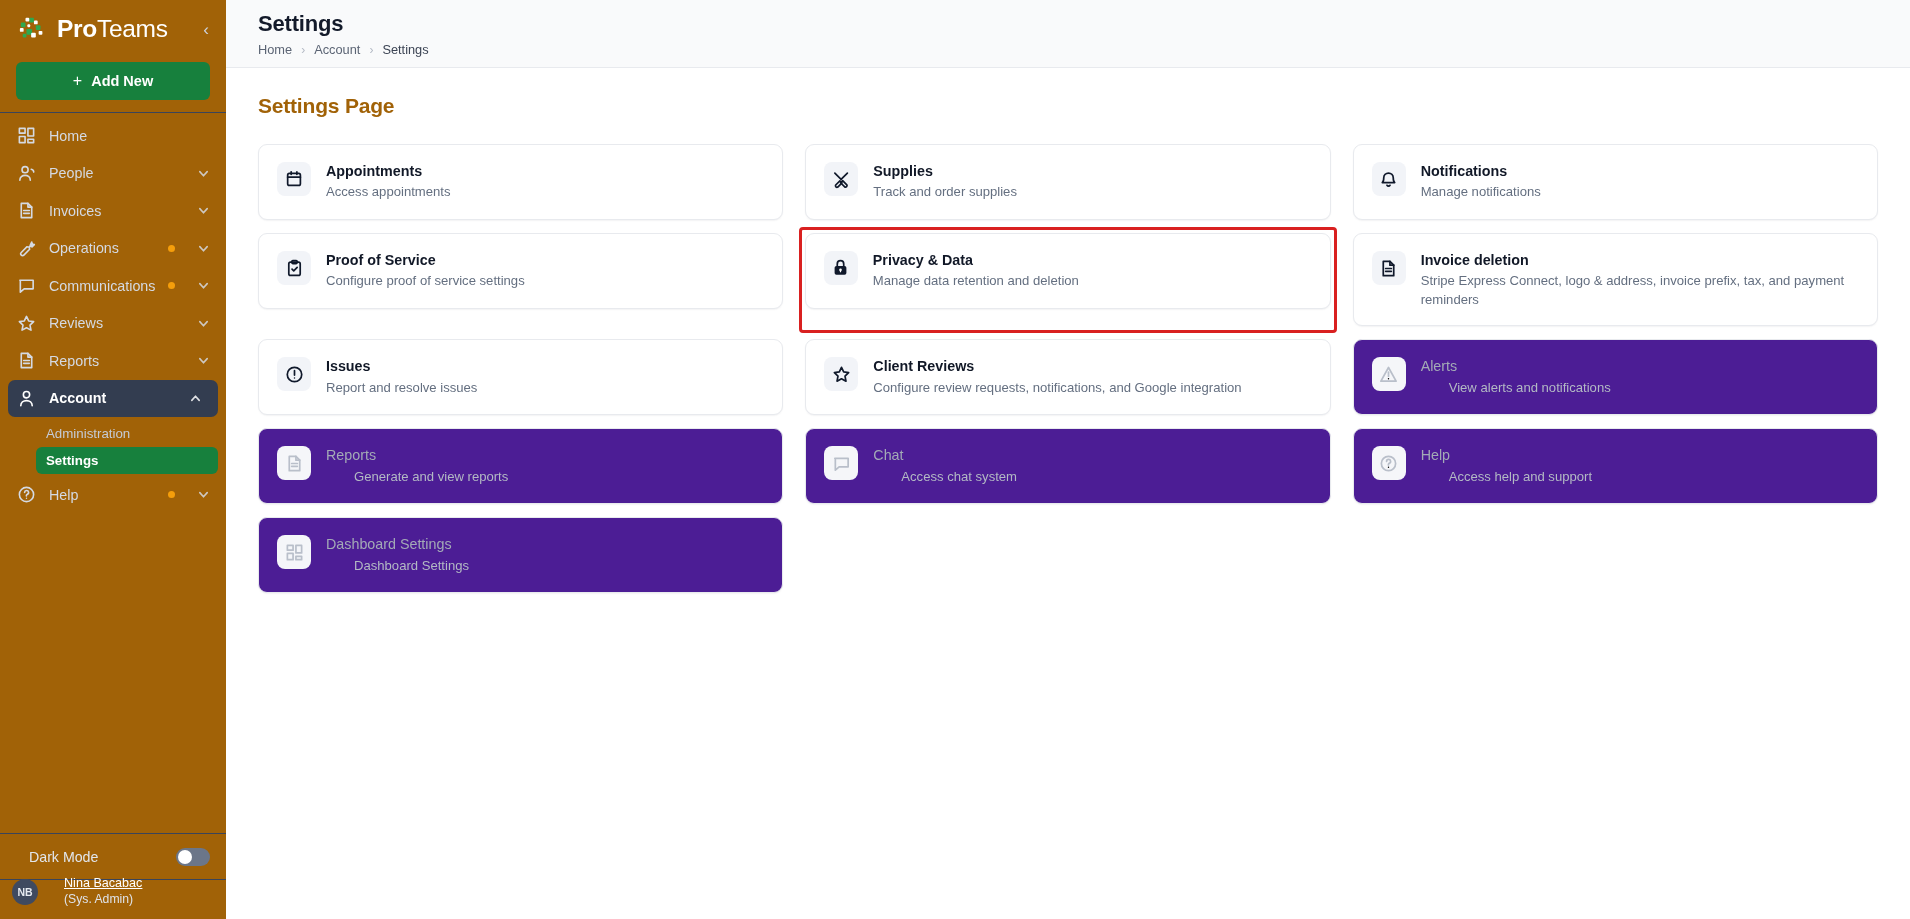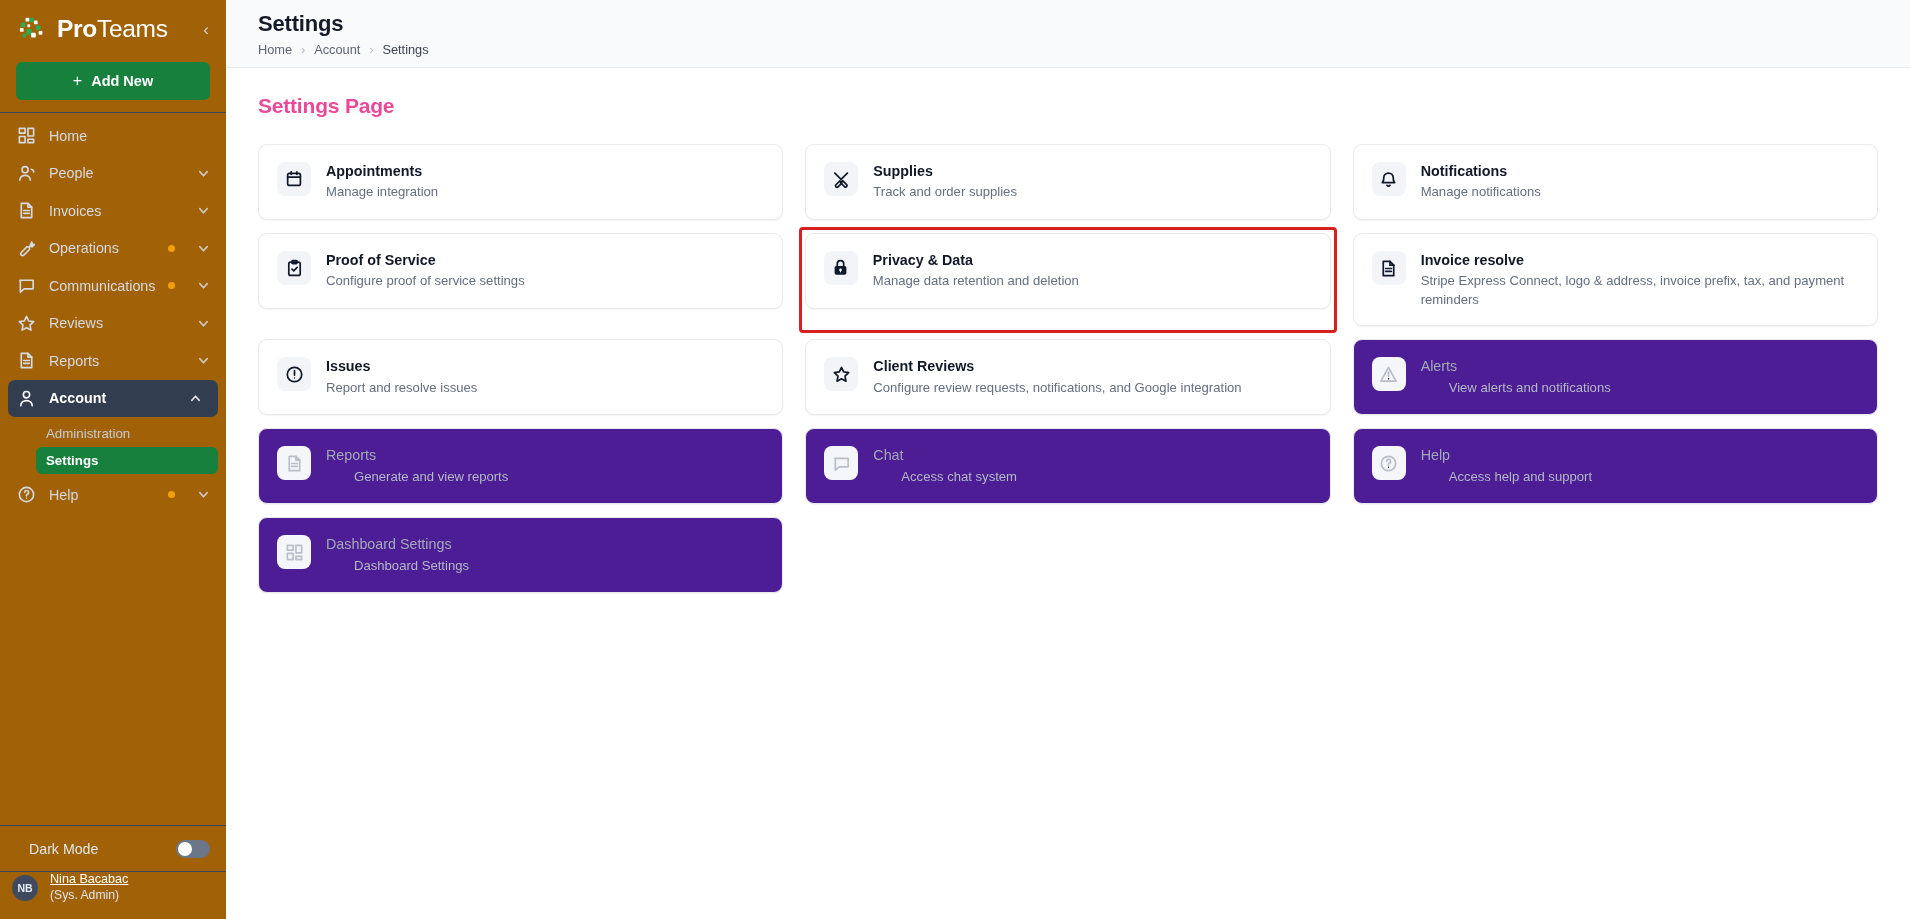--- a/index.html
+++ b/index.html
@@ -83,21 +83,21 @@
   .sb-darkmode .dm-label { color: #e2e6ec; font-size: 14.2px; }
   .toggle {
     margin-left: auto; width: 34px; height: 18px; border-radius: 9px;
     background: #6b7689; position: relative; flex: 0 0 34px; cursor: pointer;
   }
   .toggle::after {
     content: ""; position: absolute; left: 2px; top: 2px;
     width: 14px; height: 14px; border-radius: 50%; background: #fff;
   }
   .sb-user {
-    height: 48px; display: flex; align-items: center; gap: 12px;
+    height: 40px; display: flex; align-items: center; gap: 26px;
     padding: 0 16px 16px 12px; border-top: 1px solid #3a445a; cursor: pointer;
   }
   .avatar {
     width: 26px; height: 26px; border-radius: 50%; background: #3f4a60;
     color: #e6eaf1; font-size: 10.5px; font-weight: 700;
     display: flex; align-items: center; justify-content: center; flex: 0 0 26px;
   }
   .user-meta { line-height: 1.25; }
   .user-name { color: #ffffff; font-size: 12.6px; text-decoration: underline; }
   .user-role { color: #dfe3ea; font-size: 12.2px; }
@@ -108,21 +108,21 @@
     height: 68px; background: #f9fafb; border-bottom: 1px solid #e8eaee;
     padding: 11px 0 0 32px;
   }
   .topbar h1 { font-size: 22px; color: #131a2a; font-weight: 700; letter-spacing: -0.2px; }
   .crumbs { display: flex; align-items: center; gap: 9px; margin-top: 5px; }
   .crumbs a { color: #5b6474; font-size: 12.8px; text-decoration: none; cursor: pointer; }
   .crumbs a.cur { color: #3c4454; }
   .crumb-sep { color: #b4bac5; font-size: 12px; }
 
   .content { padding: 26px 32px 0 32px; }
-  .page-title { font-size: 21px; font-weight: 700; color: #ec4899; letter-spacing: -0.2px; }
+  .page-title { font-size: 21px; font-weight: 700; color: #a16207; letter-spacing: -0.2px; }
 
   .grid {
     display: grid;
     grid-template-columns: repeat(3, 1fr);
     column-gap: 22px;
     row-gap: 13px;
     margin-top: 26px;
   }
   .cardwrap { position: relative; }
   .cardwrap.highlight {
@@ -356,21 +356,21 @@
             <span class="ic-box">
               <svg class="ln" viewBox="0 0 20 20">
                 <rect x="2.8" y="3.6" width="13.4" height="12.6" rx="1.8"></rect>
                 <line x1="2.8" y1="7.6" x2="16.2" y2="7.6"></line>
                 <line x1="6.5" y1="1.9" x2="6.5" y2="4.6"></line>
                 <line x1="12.5" y1="1.9" x2="12.5" y2="4.6"></line>
               </svg>
             </span>
             <span class="c-txt">
               <div class="c-title">Appointments</div>
-              <div class="c-sub">Manage integration</div>
+              <div class="c-sub">Access appointments</div>
             </span>
           </div>
         </div>
         <div class="cardwrap">
           <div class="card">
             <span class="ic-box">
               <svg class="ln" viewBox="0 0 20 20">
                 <path d="M3 3.2l6.6 6.6"></path>
                 <path d="M16.2 3.2l-6.4 6.4"></path>
                 <path d="M11.2 11.2l4.4 4.4a1.6 1.6 0 0 1-2.2 2.2l-4.4-4.4z"></path>
@@ -432,21 +432,21 @@
           <div class="card">
             <span class="ic-box">
               <svg class="ln" viewBox="0 0 20 20">
                 <path d="M4.5 2.5h7l4 4v11h-11z"></path>
                 <polyline points="11.5,2.5 11.5,6.5 15.5,6.5"></polyline>
                 <line x1="7" y1="10" x2="13" y2="10"></line>
                 <line x1="7" y1="13" x2="13" y2="13"></line>
               </svg>
             </span>
             <span class="c-txt">
-              <div class="c-title">Invoice resolve</div>
+              <div class="c-title">Invoice deletion</div>
               <div class="c-sub">Stripe Express Connect, logo &amp; address, invoice prefix, tax, and payment reminders</div>
             </span>
           </div>
         </div>
         <div class="cardwrap">
           <div class="card">
             <span class="ic-box">
               <svg class="ln" viewBox="0 0 20 20">
                 <circle cx="10" cy="10" r="7.6"></circle>
                 <line x1="10" y1="6" x2="10" y2="10.6"></line>

